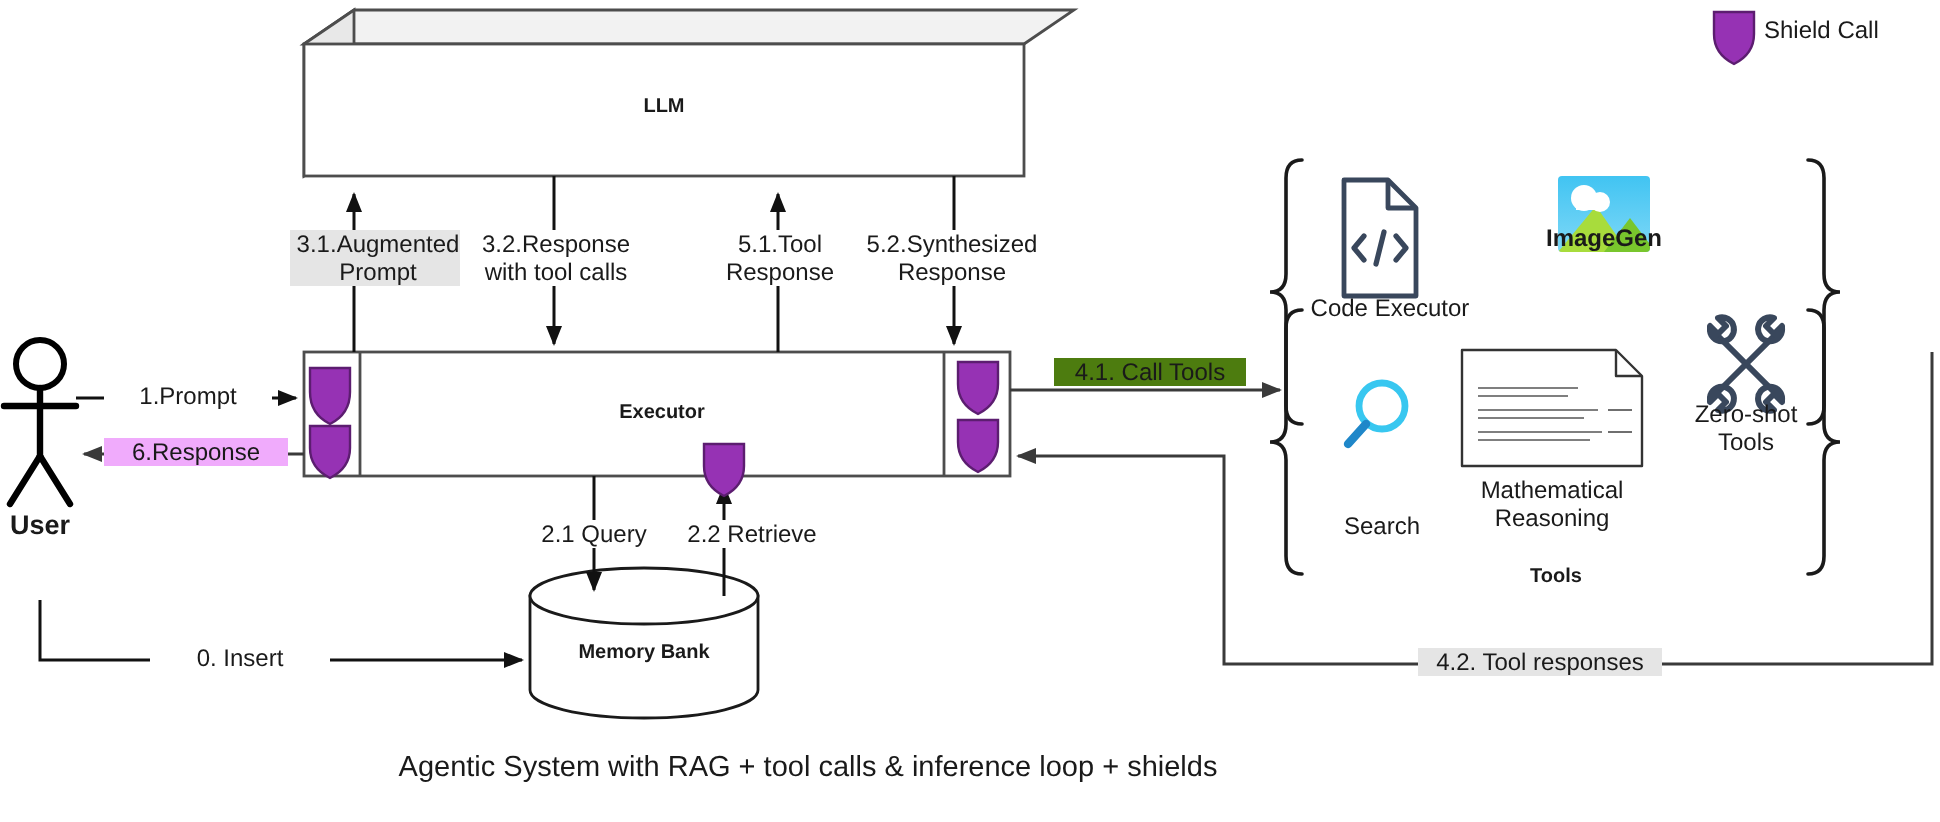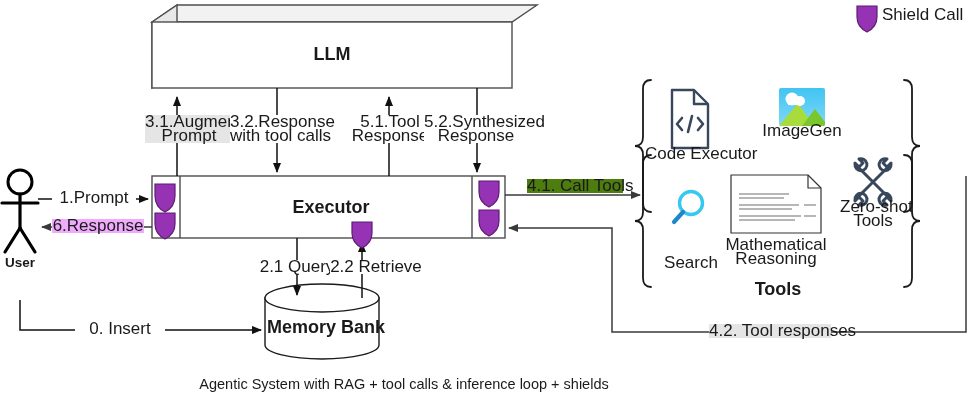--- a/index.html
+++ b/index.html
@@ -1,22 +1,22 @@
 <!DOCTYPE html>
 <html><head>
 <meta charset="utf-8">
 <style>
   html,body{margin:0;padding:0;background:#ffffff;}
   body{width:970px;height:411px;position:relative;overflow:hidden;
        font-family:"Liberation Sans","DejaVu Sans",sans-serif;color:#000;}
   #stage{position:relative;width:970px;height:411px;}
-  .lbl{position:absolute;font-size:17px;line-height:14px;color:#1a1a1a;
+  .lbl{position:absolute;font-size:12px;line-height:14px;color:#1a1a1a;
        text-align:center;white-space:pre;}
   svg.layer{position:absolute;left:0;top:0;width:970px;height:411px;overflow:visible;}
-  .ttl{font-weight:bold;font-size:18px;}
+  .ttl{font-weight:bold;font-size:10px;}
 </style>
 </head>
 <body>
 
 <div id="stage">
 
   <svg class="layer" viewBox="0 0 970 411">
     <defs>
       <marker id="ah" markerWidth="10" markerHeight="8" refX="9" refY="4" orient="auto" markerUnits="userSpaceOnUse">
         <path d="M0,0 L10,4 L0,8 z" fill="#3a3a3a"></path>
@@ -152,21 +152,21 @@
 
   <div class="lbl ttl" style="left:286px;top:200px;width:90px;">Executor</div>
 
   <div class="lbl ttl" style="left:267px;top:320px;width:110px;">Memory Bank</div>
 
   <div class="lbl ttl" style="left:-5px;top:256px;width:50px;font-size:13.5px;">User</div>
 
   <div class="lbl ttl" style="left:738px;top:282px;width:80px;">Tools</div>
 
   <div class="lbl" style="left:645px;top:147px;width:100px;">Code Executor</div>
-  <div class="lbl" style="left:762px;top:124px;width:80px;">ImageGen</div>
+  <div class="lbl" style="left:762px;top:112px;width:80px;font-weight:bold;">ImageGen</div>
   <div class="lbl" style="left:655px;top:256px;width:72px;">Search</div>
   <div class="lbl" style="left:724px;top:238px;width:104px;">Mathematical
 Reasoning</div>
   <div class="lbl" style="left:840px;top:200px;width:66px;">Zero-shot
 Tools</div>
 
   <div class="lbl" style="left:75px;top:322px;width:90px;background:#fff;">0. Insert</div>
   <div class="lbl" style="left:52px;top:191px;width:84px;background:#fff;">1.Prompt</div>
   <div class="lbl" style="left:258px;top:260px;width:78px;background:#fff;">2.1 Query</div>
   <div class="lbl" style="left:330px;top:260px;width:92px;background:#fff;text-align:center;">2.2 Retrieve</div>

